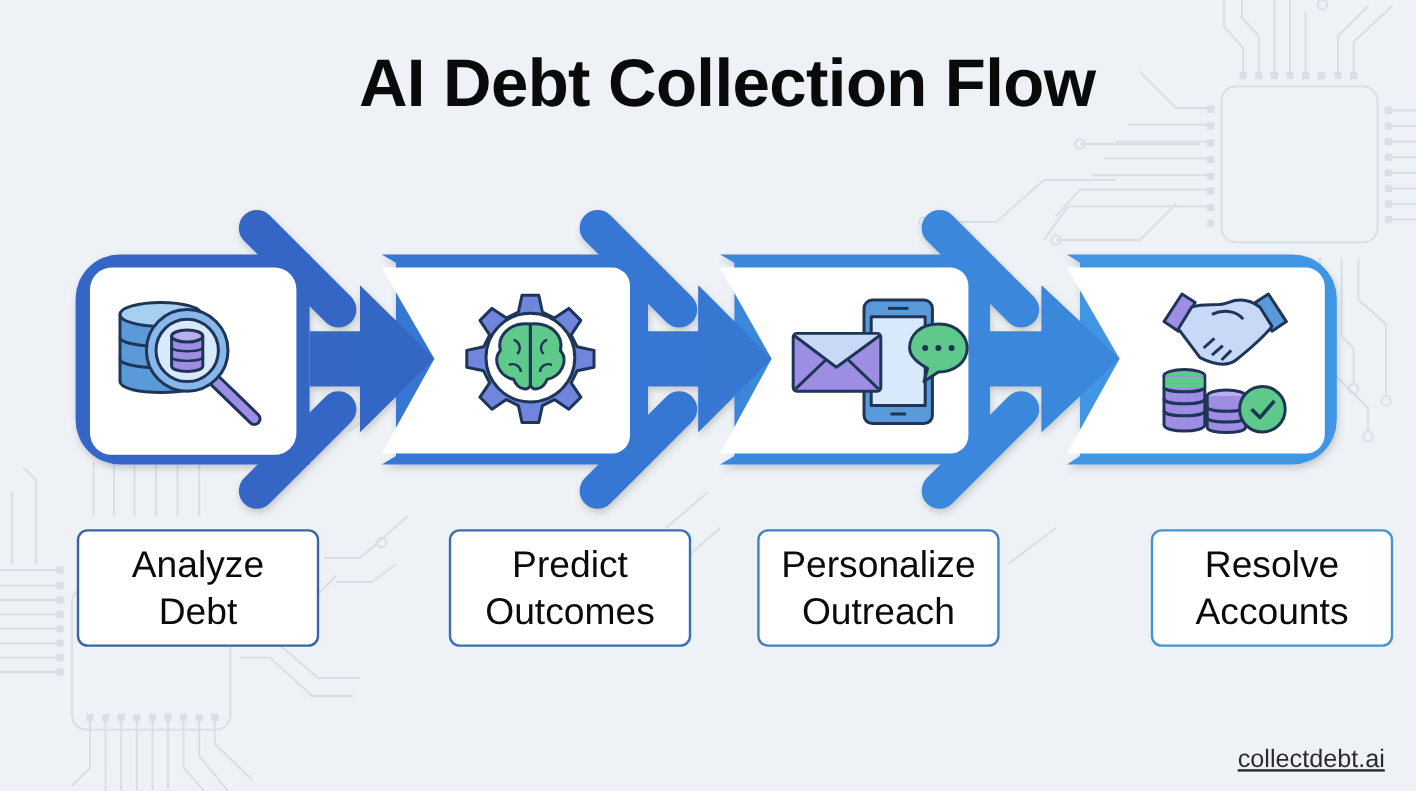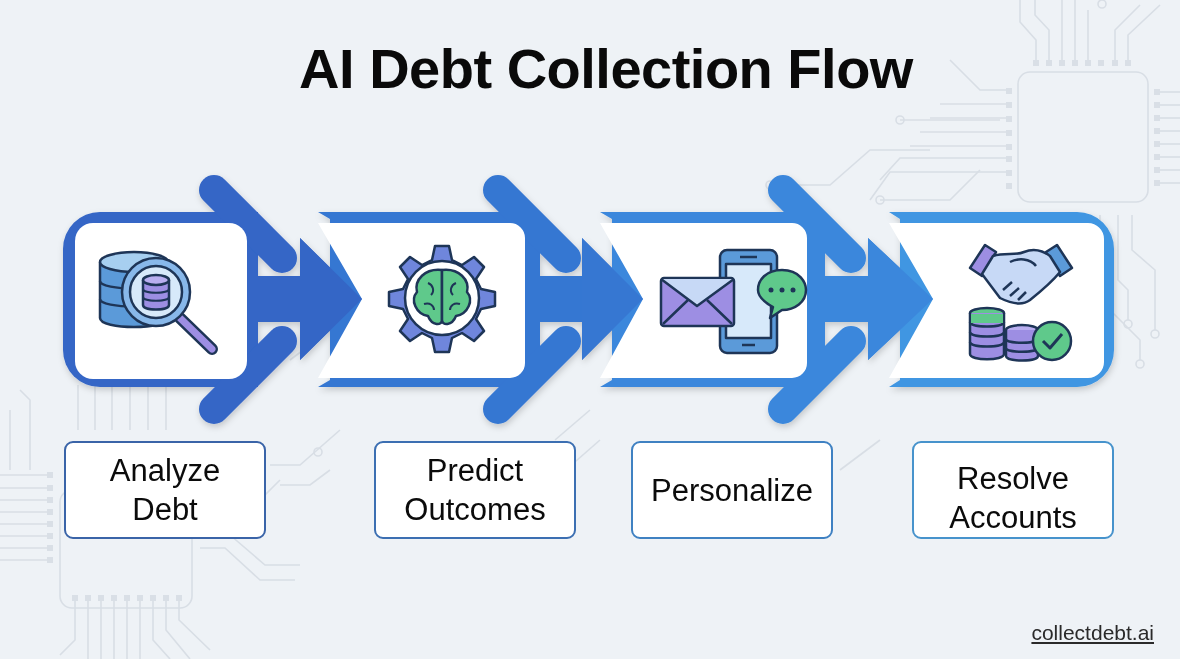--- a/index.html
+++ b/index.html
@@ -259,19 +259,20 @@
 <div class="label-box" style="left:64px; border-color:#3a64a8;">
   <span>Analyze</span>
   <span>Debt</span>
 </div>
 <div class="label-box" style="left:360px; border-color:#3c6fb2;margin-left:14px;">
   <span>Predict</span>
   <span>Outcomes</span>
 </div>
 <div class="label-box" style="left:631px; border-color:#3f81c2;">
   <span>Personalize</span>
-</div>
-<div class="label-box" style="left:912px; border-color:#4793cc;justify-content:flex-end;">
+  <span>Outreach</span>
+</div>
+<div class="label-box" style="left:959px; border-color:#4793cc;">
   <span>Resolve</span>
   <span>Accounts</span>
 </div>
 
 <div class="watermark">collectdebt.ai</div>
 
 </body></html>

